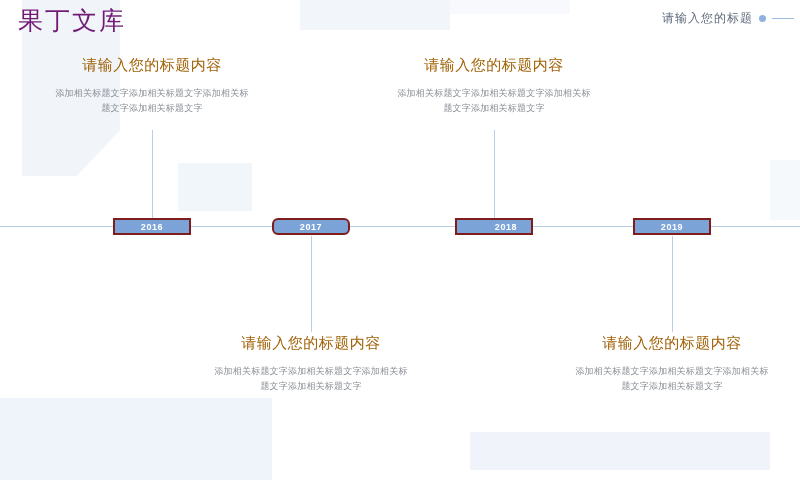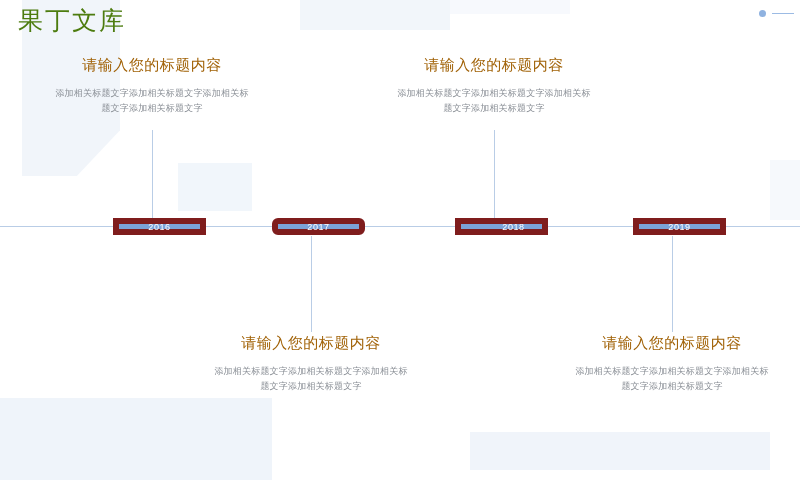--- a/index.html
+++ b/index.html
@@ -82,21 +82,21 @@
     background: #f6f9fc;
   }
 
   
   #watermark {
     position: absolute;
     left: 18px;
     top: 4px;
     font-size: 25px;
     letter-spacing: 2px;
-    color: #4d7c0f;
+    color: #701a75;
     font-family: "DejaVu Sans", "Liberation Sans", sans-serif;
     font-weight: 400;
     user-select: none;
   }
 
   
   #header-label {
     position: absolute;
     right: 6px;
     top: 10px;
@@ -131,28 +131,29 @@
     top: 226px;
     width: 800px;
     height: 1px;
     background: #b9cde6;
   }
 
   
   .year-badge {
     position: absolute;
     top: 218px;
-    width: 93px;
+    width: 78px;
     height: 17px;
     background: #7ba3d8;
-    border: 6px solid #7f1d1d;
+    border: 2px solid #7f1d1d;
     box-sizing: border-box;
     display: flex;
     align-items: center;
     justify-content: center;
+    font-weight: bold;
   }
   .year-badge .year-text {
     color: #ffffff;
     font-size: 9px;
     letter-spacing: 0.6px;
     font-family: "Liberation Sans", sans-serif;
   }
   #year-badge-0 { left: 113px; }
   #year-badge-1 { left: 272px; border-radius: 6px; }
   #year-badge-2 { left: 455px; padding-left: 24px; }
@@ -206,20 +207,21 @@
   <div class="bg-shape" id="bg-panel-topmid"></div>
   <div class="bg-shape" id="bg-panel-topmid2"></div>
   <div class="bg-shape" id="bg-panel-midleft"></div>
   <div class="bg-shape" id="bg-panel-bottomleft"></div>
   <div class="bg-shape" id="bg-panel-bottomright"></div>
   <div class="bg-shape" id="bg-panel-farright"></div>
 
   <div id="watermark">果丁文库</div>
 
   <div id="header-label">
+    <span class="hdr-text">请输入您的标题</span>
     <span class="hdr-dot"></span>
     <span class="hdr-line"></span>
   </div>
 
   <div id="timeline-axis"></div>
 
   <div class="connector" id="connector-0"></div>
   <div class="connector" id="connector-1"></div>
   <div class="connector" id="connector-2"></div>
   <div class="connector" id="connector-3"></div>

